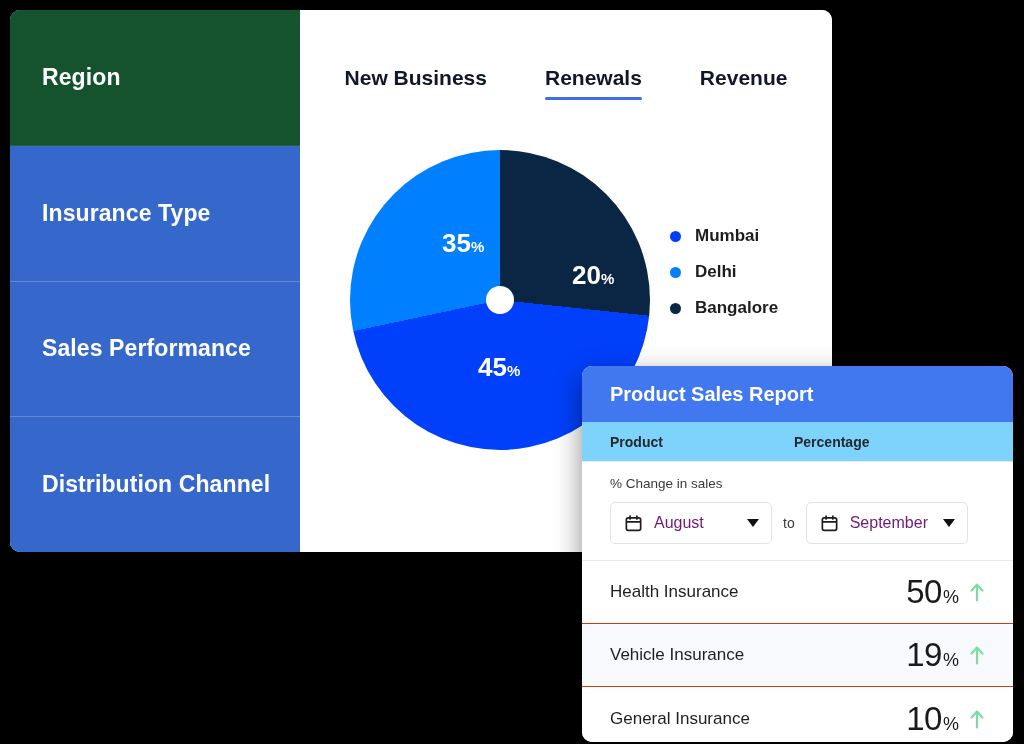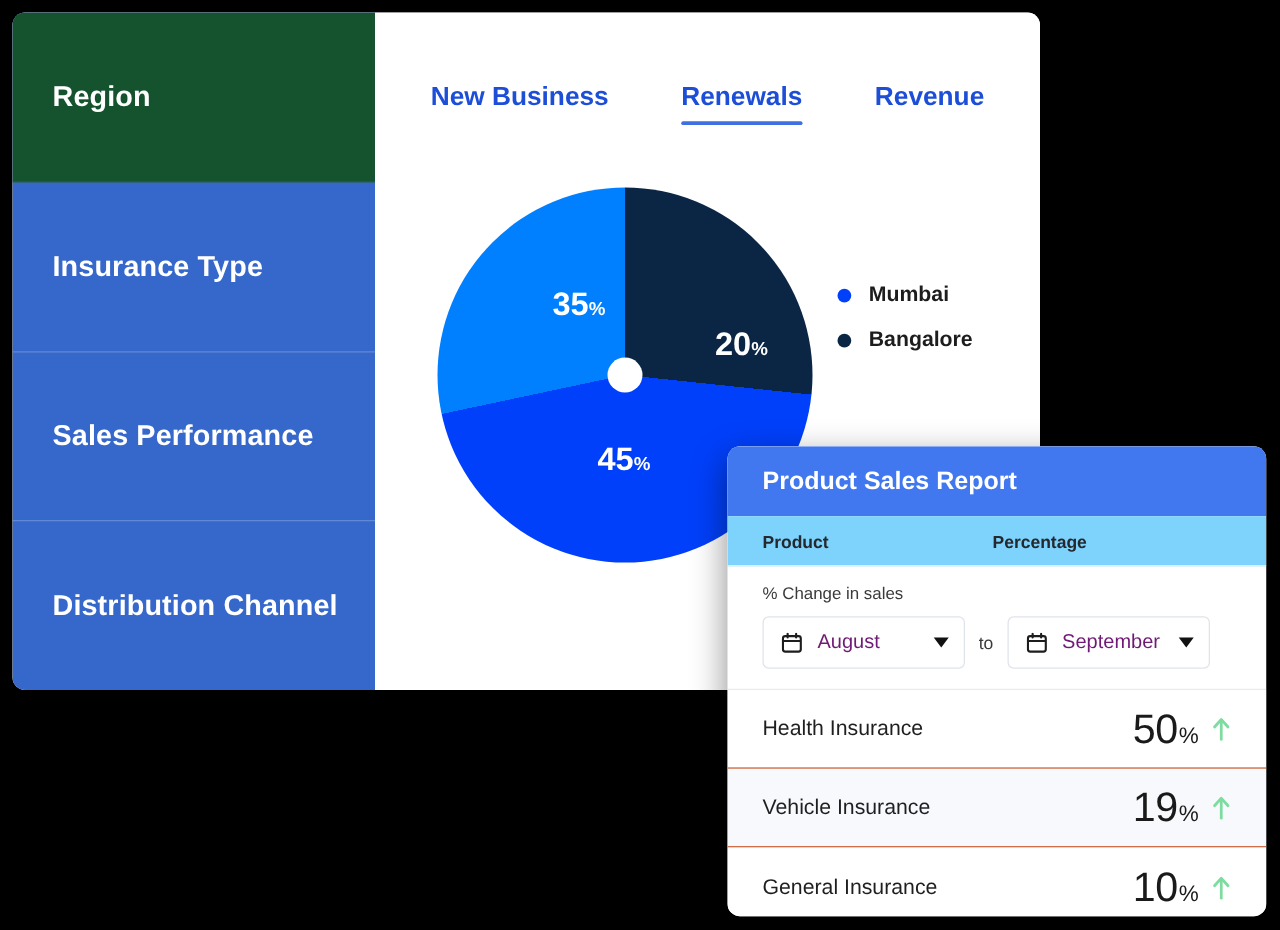--- a/index.html
+++ b/index.html
@@ -74,21 +74,21 @@
     top: 56px;
     width: 100%;
     display: flex;
     justify-content: center;
     gap: 58px;
   }
   .tab {
     position: relative;
     font-size: 21px;
     font-weight: bold;
-    color: #1d4ed8;
+    color: #0f172a;
     padding-bottom: 10px;
     cursor: pointer;
     user-select: none;
   }
   .tab.active::after {
     content: "";
     position: absolute;
     left: 0;
     right: 0;
     bottom: 0;
@@ -163,21 +163,21 @@
     font-size: 17px;
     font-weight: bold;
     color: #1d1d1d;
     white-space: nowrap;
   }
 
   
   .report-card {
     position: absolute;
     left: 582px;
-    top: 357px;
+    top: 366px;
     width: 431px;
     height: 376px;
     background: #ffffff;
     border-radius: 10px;
     box-shadow: 0 10px 28px rgba(0,0,0,0.45);
     overflow: hidden;
     display: flex;
     flex-direction: column;
   }
   .report-header {
@@ -353,20 +353,24 @@
         </div>
         <div class="slice-label" id="lab2">
           <span>20</span><span class="pct">%</span>
         </div>
       </div>
 
       <div class="legend">
         <div class="legend-row">
           <span class="legend-dot" id="legdot0" style="background: rgb(0, 64, 251);"></span>
           <span class="legend-label">Mumbai</span>
+        </div>
+        <div class="legend-row">
+          <span class="legend-dot" id="legdot1" style="background: rgb(0, 128, 255);"></span>
+          <span class="legend-label">Delhi</span>
         </div>
         <div class="legend-row">
           <span class="legend-dot" id="legdot2" style="background: rgb(11, 37, 69);"></span>
           <span class="legend-label">Bangalore</span>
         </div>
       </div>
 
     </div>
   </div>
 

